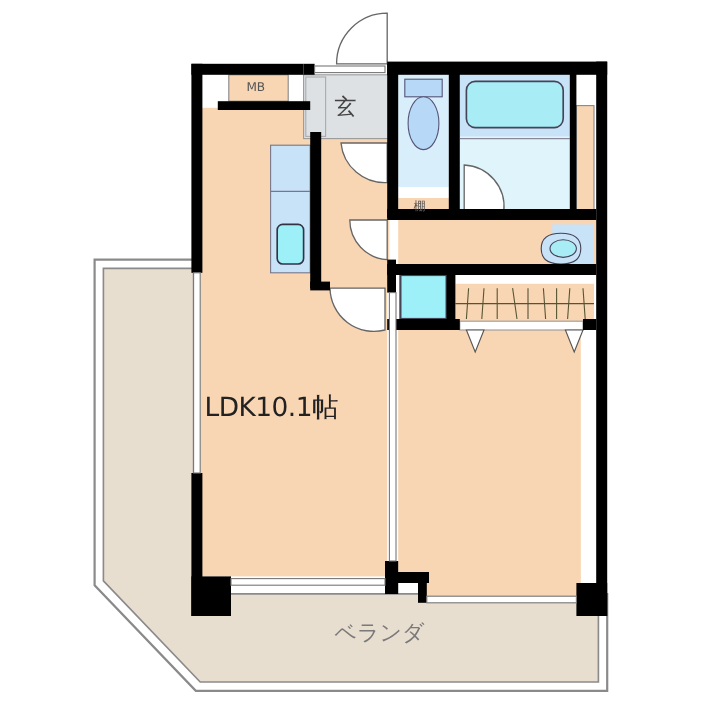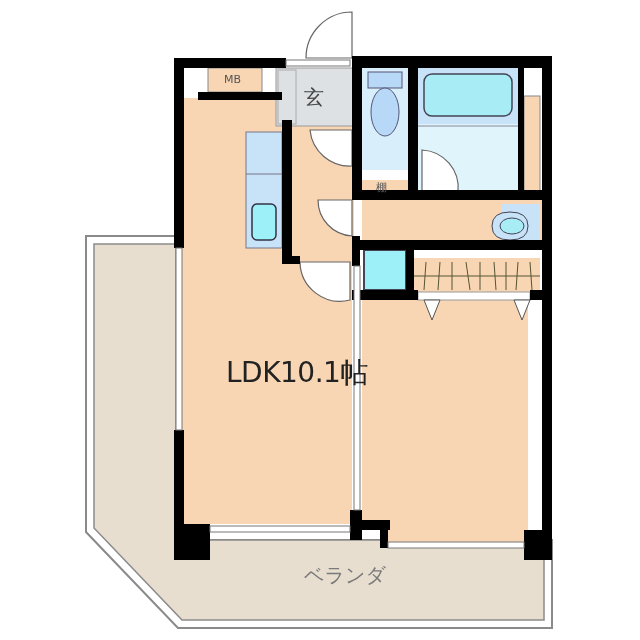--- a/index.html
+++ b/index.html
@@ -1,19 +1,19 @@
 <!DOCTYPE html>
 <html><head>
 <meta charset="utf-8">
 <style>
   html, body { margin:0; padding:0; background:#ffffff; }
   body { width:640px; height:640px; position:relative; overflow:hidden; font-family:"DejaVu Sans", sans-serif; }
   #plan { position:absolute; left:0; top:0; width:640px; height:640px; }
   .lbl { position:absolute; color:#222; white-space:nowrap; }
-  .lbl-room { font-size:28px; letter-spacing:-0.5px;margin-left:40px; }
+  .lbl-room { font-size:24px; letter-spacing:-0.5px; }
   .lbl-small { font-size:11px; color:#555; }
   .lbl-veranda { font-size:20px; color:#7a7a7a; }
   .lbl-entry { font-size:20px; color:#444; }
 </style>
 </head>
 <body>
 
 <svg id="plan" viewBox="0 0 640 640" xmlns="http://www.w3.org/2000/svg">
 
   <g>

